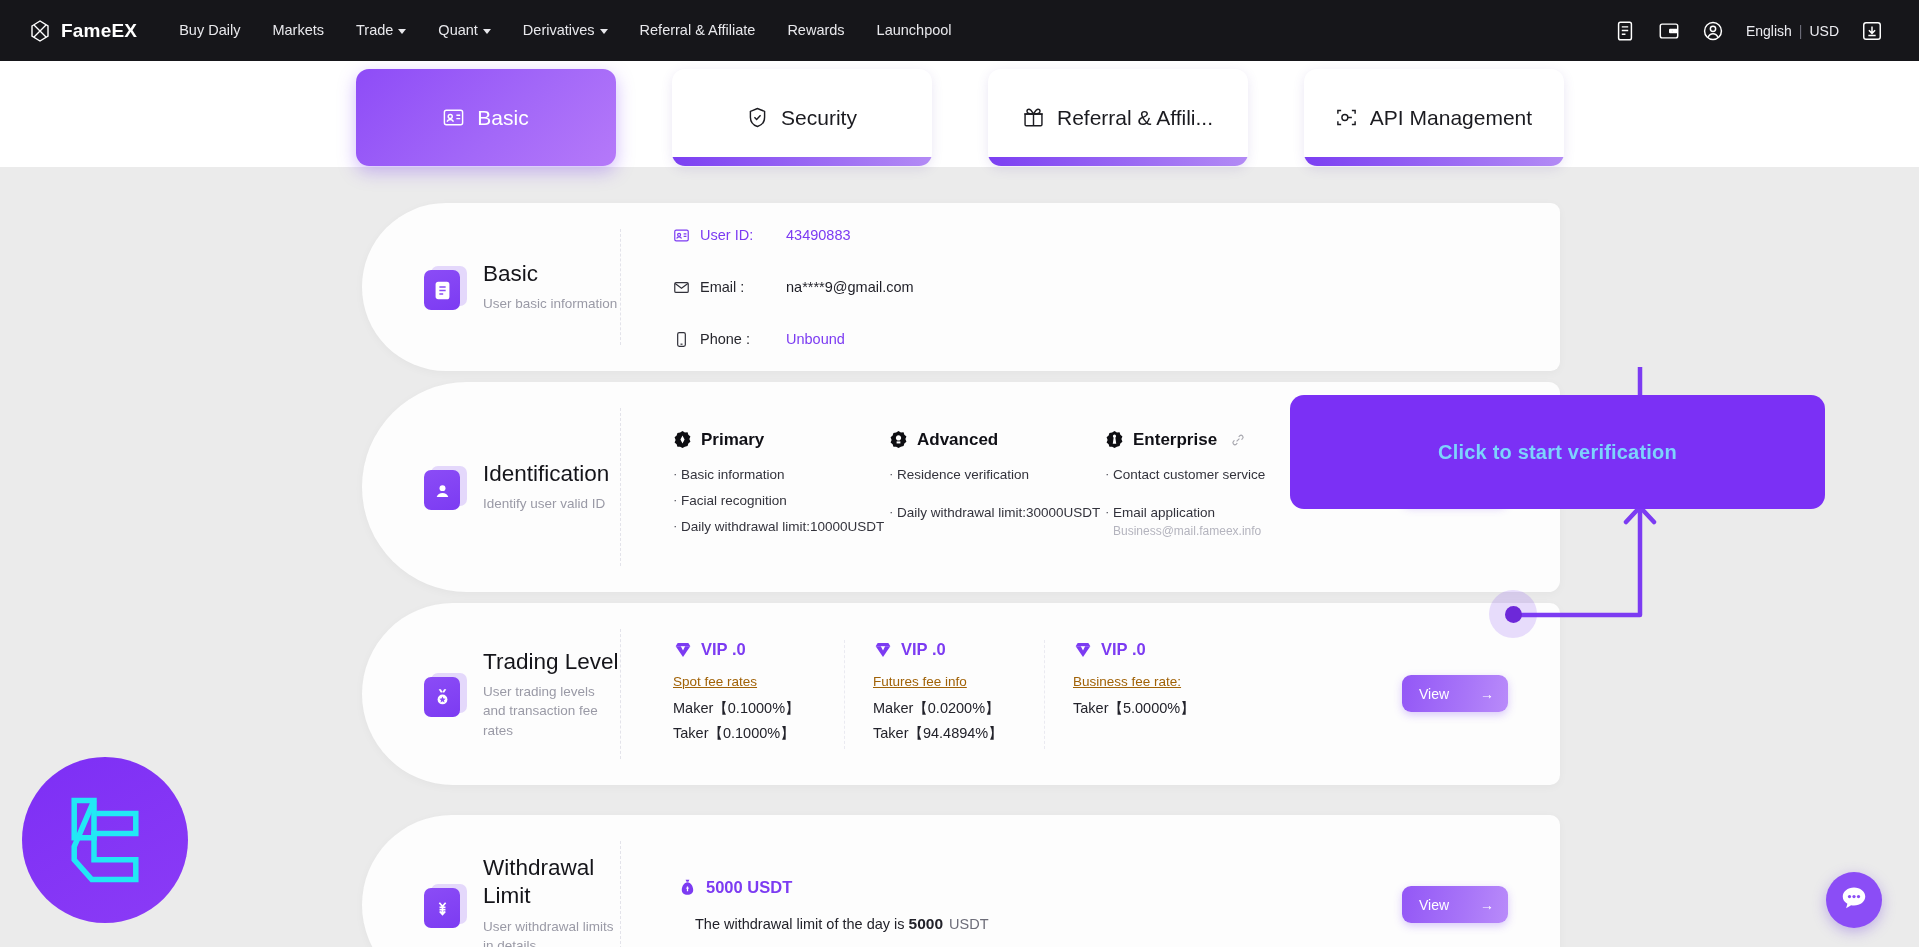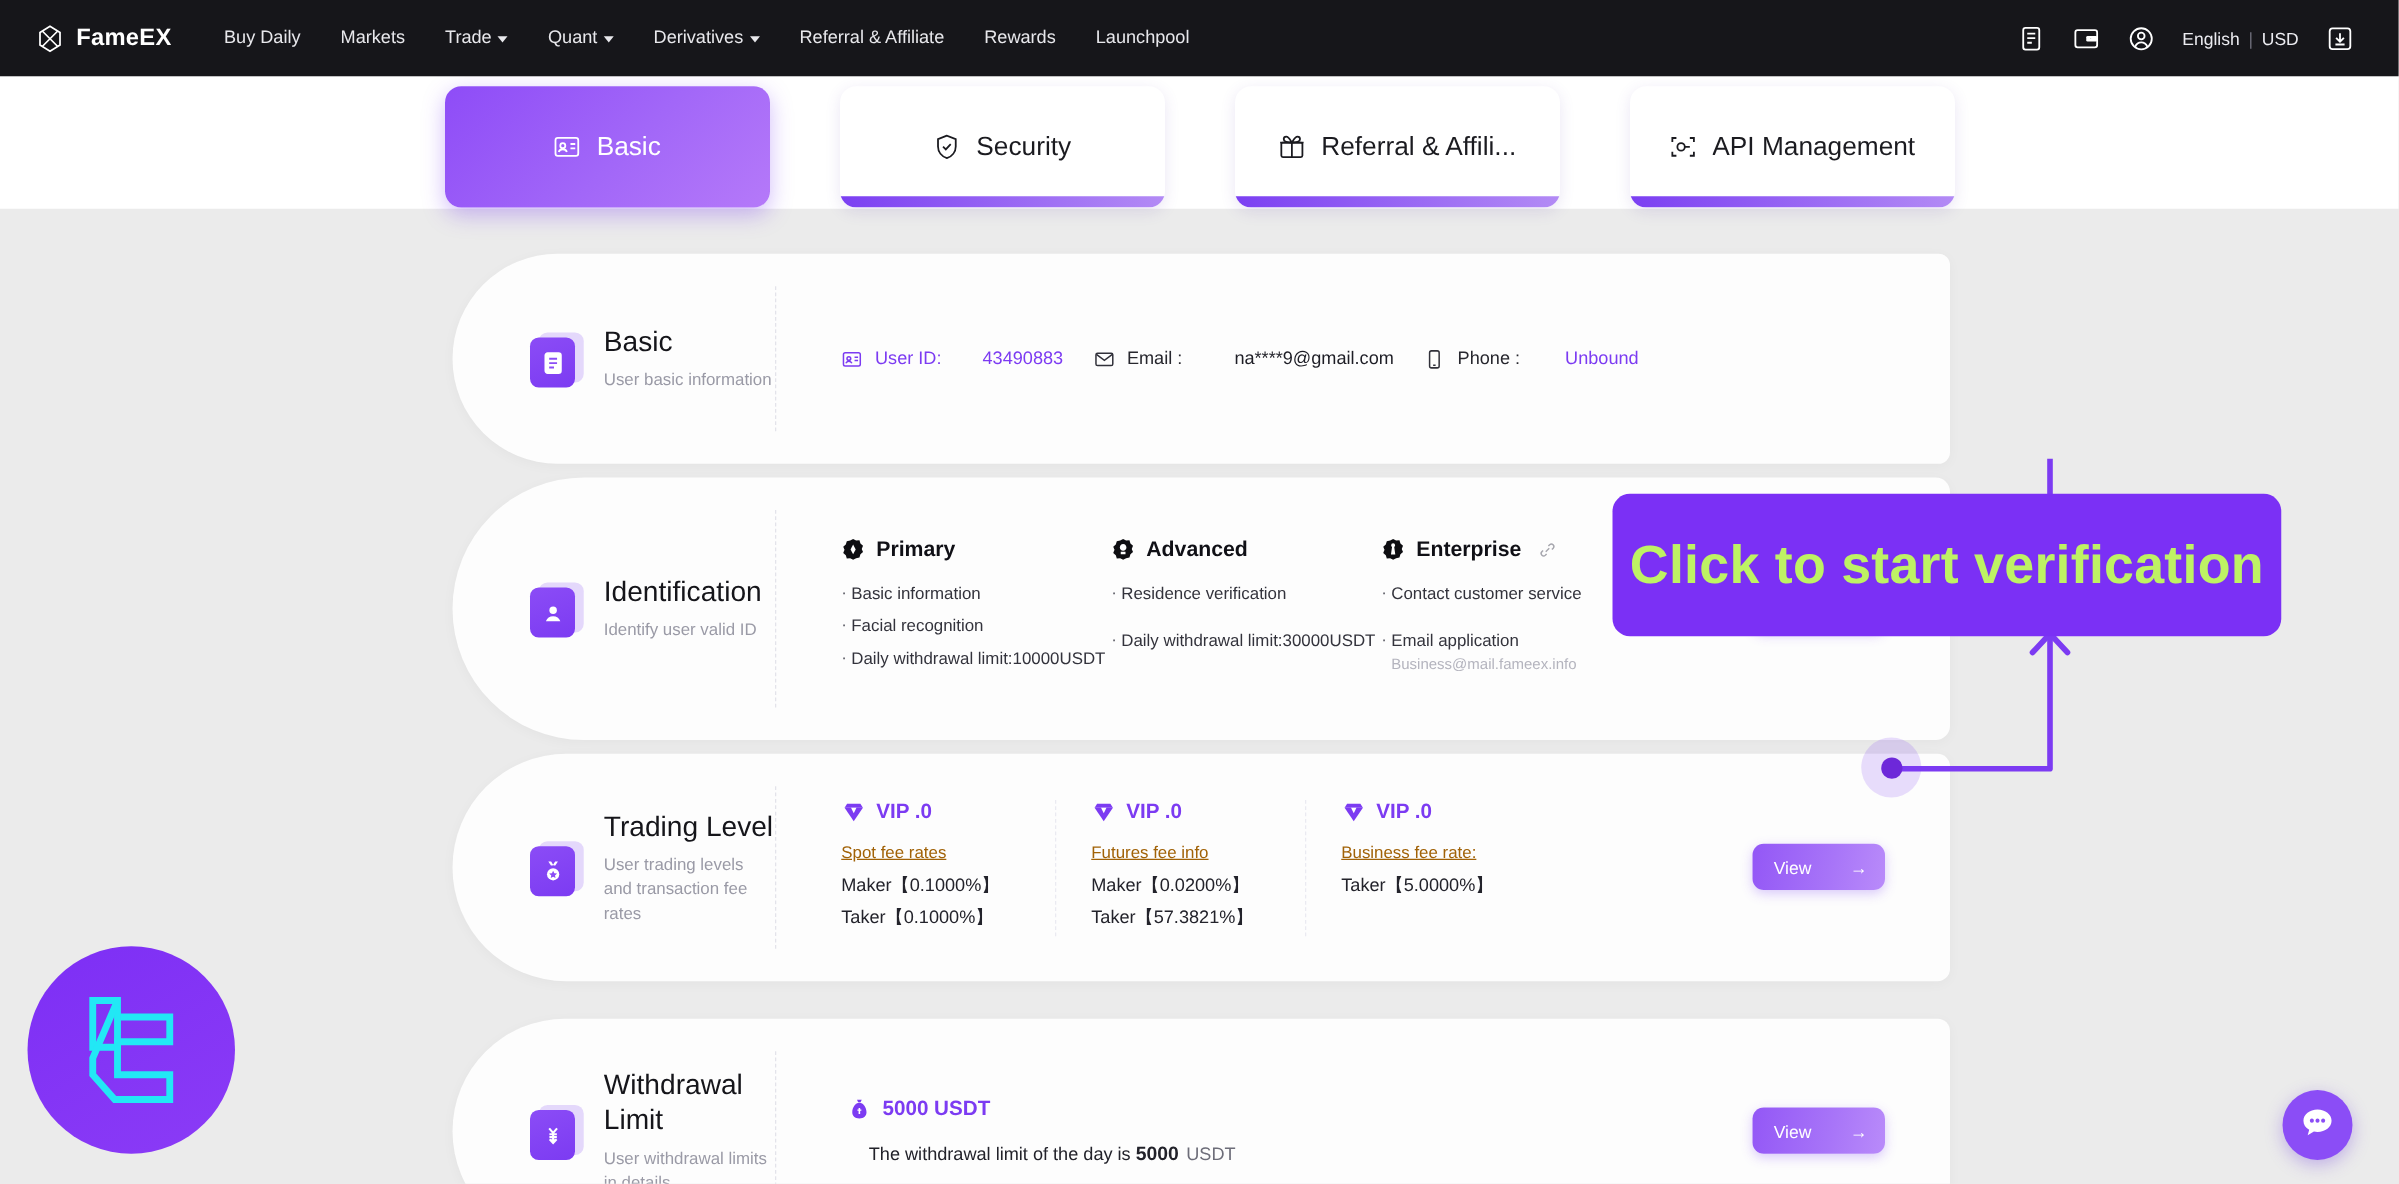--- a/index.html
+++ b/index.html
@@ -94,21 +94,21 @@
   }
   .card-title { font-size: 22.5px; color: #15151a; line-height: 1.25; }
   .card-sub { font-size: 13.5px; color: #9a9aa6; line-height: 1.45; margin-top: 6px; max-width: 160px; }
 
   .vsep { width: 1px; align-self: stretch; margin: 26px 0;
           border-left: 1px dashed #e3e3ea; flex: none; }
 
   .card-body { flex: 1; display: flex; align-items: center; padding-left: 52px; }
 
   
-  .inforows { display: flex; flex-direction: row; gap: 24px; }
+  .inforows { display: flex; flex-direction: column; gap: 35px; }
   .inforow { display: flex; align-items: center; font-size: 14.5px; }
   .inforow .rico { width: 17px; height: 17px; margin-right: 10px; flex: none; }
   .inforow .lbl { width: 86px; color: #27272e; }
   .inforow .lbl.accentlbl { color: #7c3bf2; }
   .inforow .val { color: #1e1e26; }
   .inforow .val.accent { color: #7c3bf2; }
 
   
   .idcols { display: flex; width: 100%; }
   .idcol { width: 216px; }
@@ -150,22 +150,22 @@
     display: flex; align-items: center; justify-content: space-between;
     padding: 0 14px 0 17px;
     box-shadow: 0 3px 9px rgba(131,79,244,.3);
   }
   .btn-action .arr { font-size: 14px; }
 
   
   .cta {
     position: absolute; left: 1290px; top: 228px;
     width: 535px; height: 114px; border-radius: 14px;
-    background: #7b30f5; color: #bef264;
-    font-size: 43px; font-weight: 700;
+    background: #7b30f5; color: #7dd3fc;
+    font-size: 20px; font-weight: 700;
     display: flex; align-items: center; justify-content: center;
     border: none; cursor: pointer; letter-spacing: .2px;
     z-index: 30;
   }
 
   
   .anno { position: absolute; left: 0; top: 0; width: 1919px; height: 780px;
           pointer-events: none; z-index: 25; }
   .dot-outer {
     position: absolute; left: 1489px; top: 423px;
@@ -524,21 +524,21 @@
               <svg viewBox="0 0 24 24" width="20" height="20" fill="#7c3bf2">
                 <path d="M3.2 7.4h17.6L12 20.4z"></path>
                 <path d="M5.6 3.6h12.8l2.4 3.8H3.2z"></path>
                 <path d="M9.4 7.4h5.2L12 12.6z" fill="#fff"></path>
               </svg>
             </span>
             <span class="vtxt">VIP .0</span>
           </div>
           <div class="viplbl">Futures fee info</div>
           <div class="vipfee">Maker【0.0200%】</div>
-          <div class="vipfee">Taker【57.3821%】</div>
+          <div class="vipfee">Taker【94.4894%】</div>
         </div>
 
         <div class="vipcol">
           <div class="viphead">
             <span class="gem">
               <svg viewBox="0 0 24 24" width="20" height="20" fill="#7c3bf2">
                 <path d="M3.2 7.4h17.6L12 20.4z"></path>
                 <path d="M5.6 3.6h12.8l2.4 3.8H3.2z"></path>
                 <path d="M9.4 7.4h5.2L12 12.6z" fill="#fff"></path>
               </svg>

